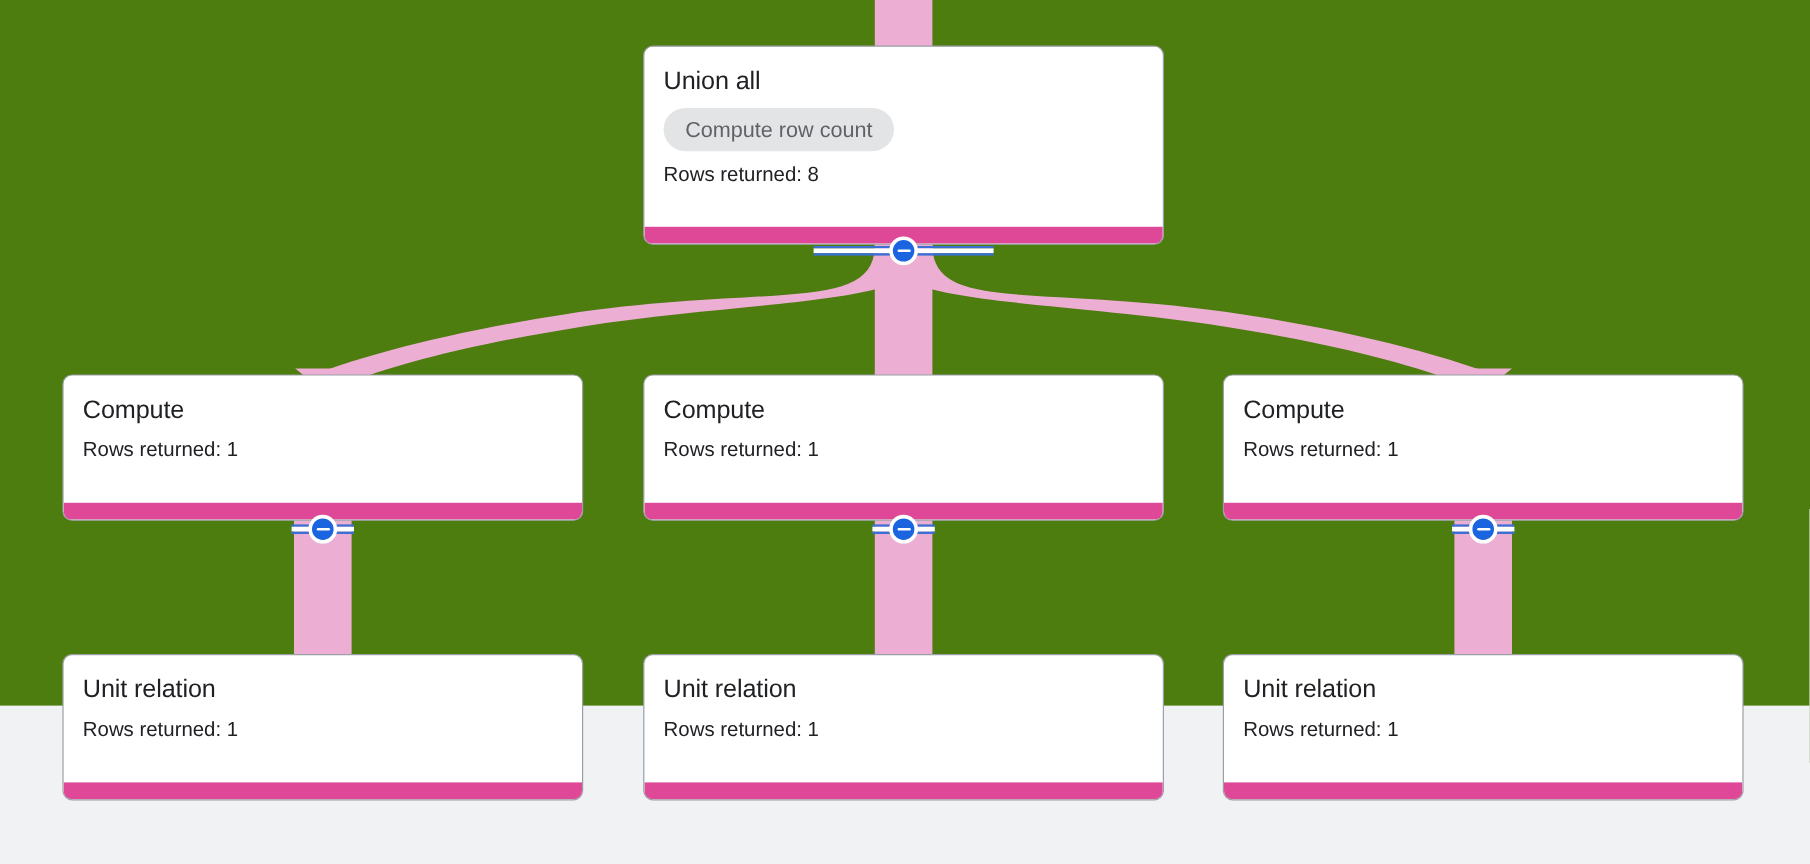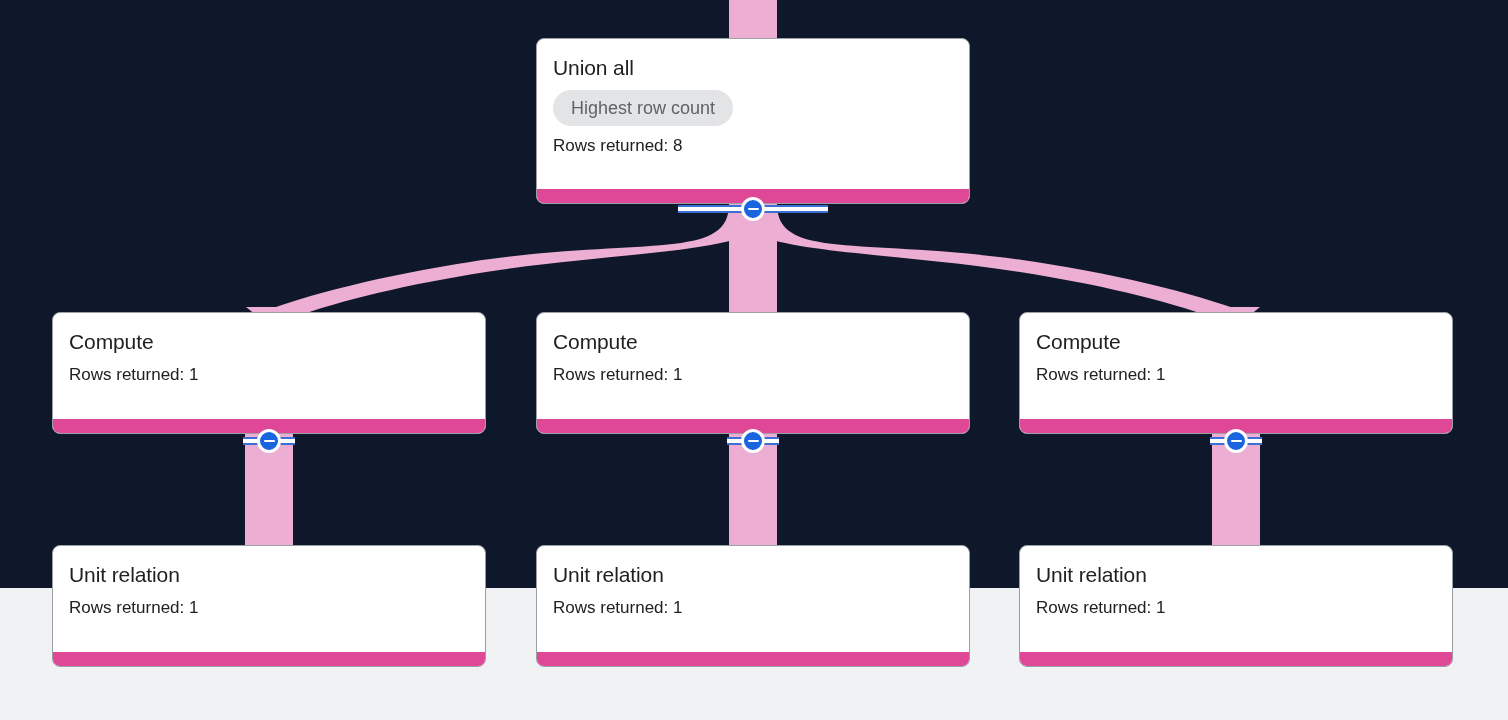--- a/index.html
+++ b/index.html
@@ -8,21 +8,21 @@
     width: 1508px; height: 720px;
     overflow: hidden;
     background: #F1F2F4;
     font-family: "Liberation Sans", sans-serif;
   }
 
   #canvas {
     position: relative;
     width: 1508px;
     height: 588px;
-    background: #0f172a;
+    background: #4d7c0f;
   }
 
   #edge-layer {
     position: absolute;
     left: 0; top: 0;
     width: 1508px; height: 720px;
     pointer-events: none;
   }
 
   
@@ -162,21 +162,21 @@
     <path fill="#EDAED3" d="M 1213,307 L 1260,307 L 1236.5,326 Z"></path>
 
     <rect x="245" y="428" width="48" height="122" fill="#EDAED3"></rect>
     <rect x="729" y="428" width="48" height="122" fill="#EDAED3"></rect>
     <rect x="1212" y="428" width="48" height="122" fill="#EDAED3"></rect>
   </svg>
 
   <div class="node" style="left:536px; top:38px; width:434px; height:166px;">
     <div class="node-body">
       <div class="node-title">Union all</div>
-      <div class="node-badge">Highest row count</div>
+      <div class="node-badge">Compute row count</div>
       <div class="node-rows">Rows returned: 8</div>
     </div>
     <div class="node-footer"></div>
   </div>
 
   <div class="node" style="left:52px; top:312px; width:434px; height:122px;">
     <div class="node-body">
       <div class="node-title">Compute</div>
       <div class="node-rows">Rows returned: 1</div>
     </div>

